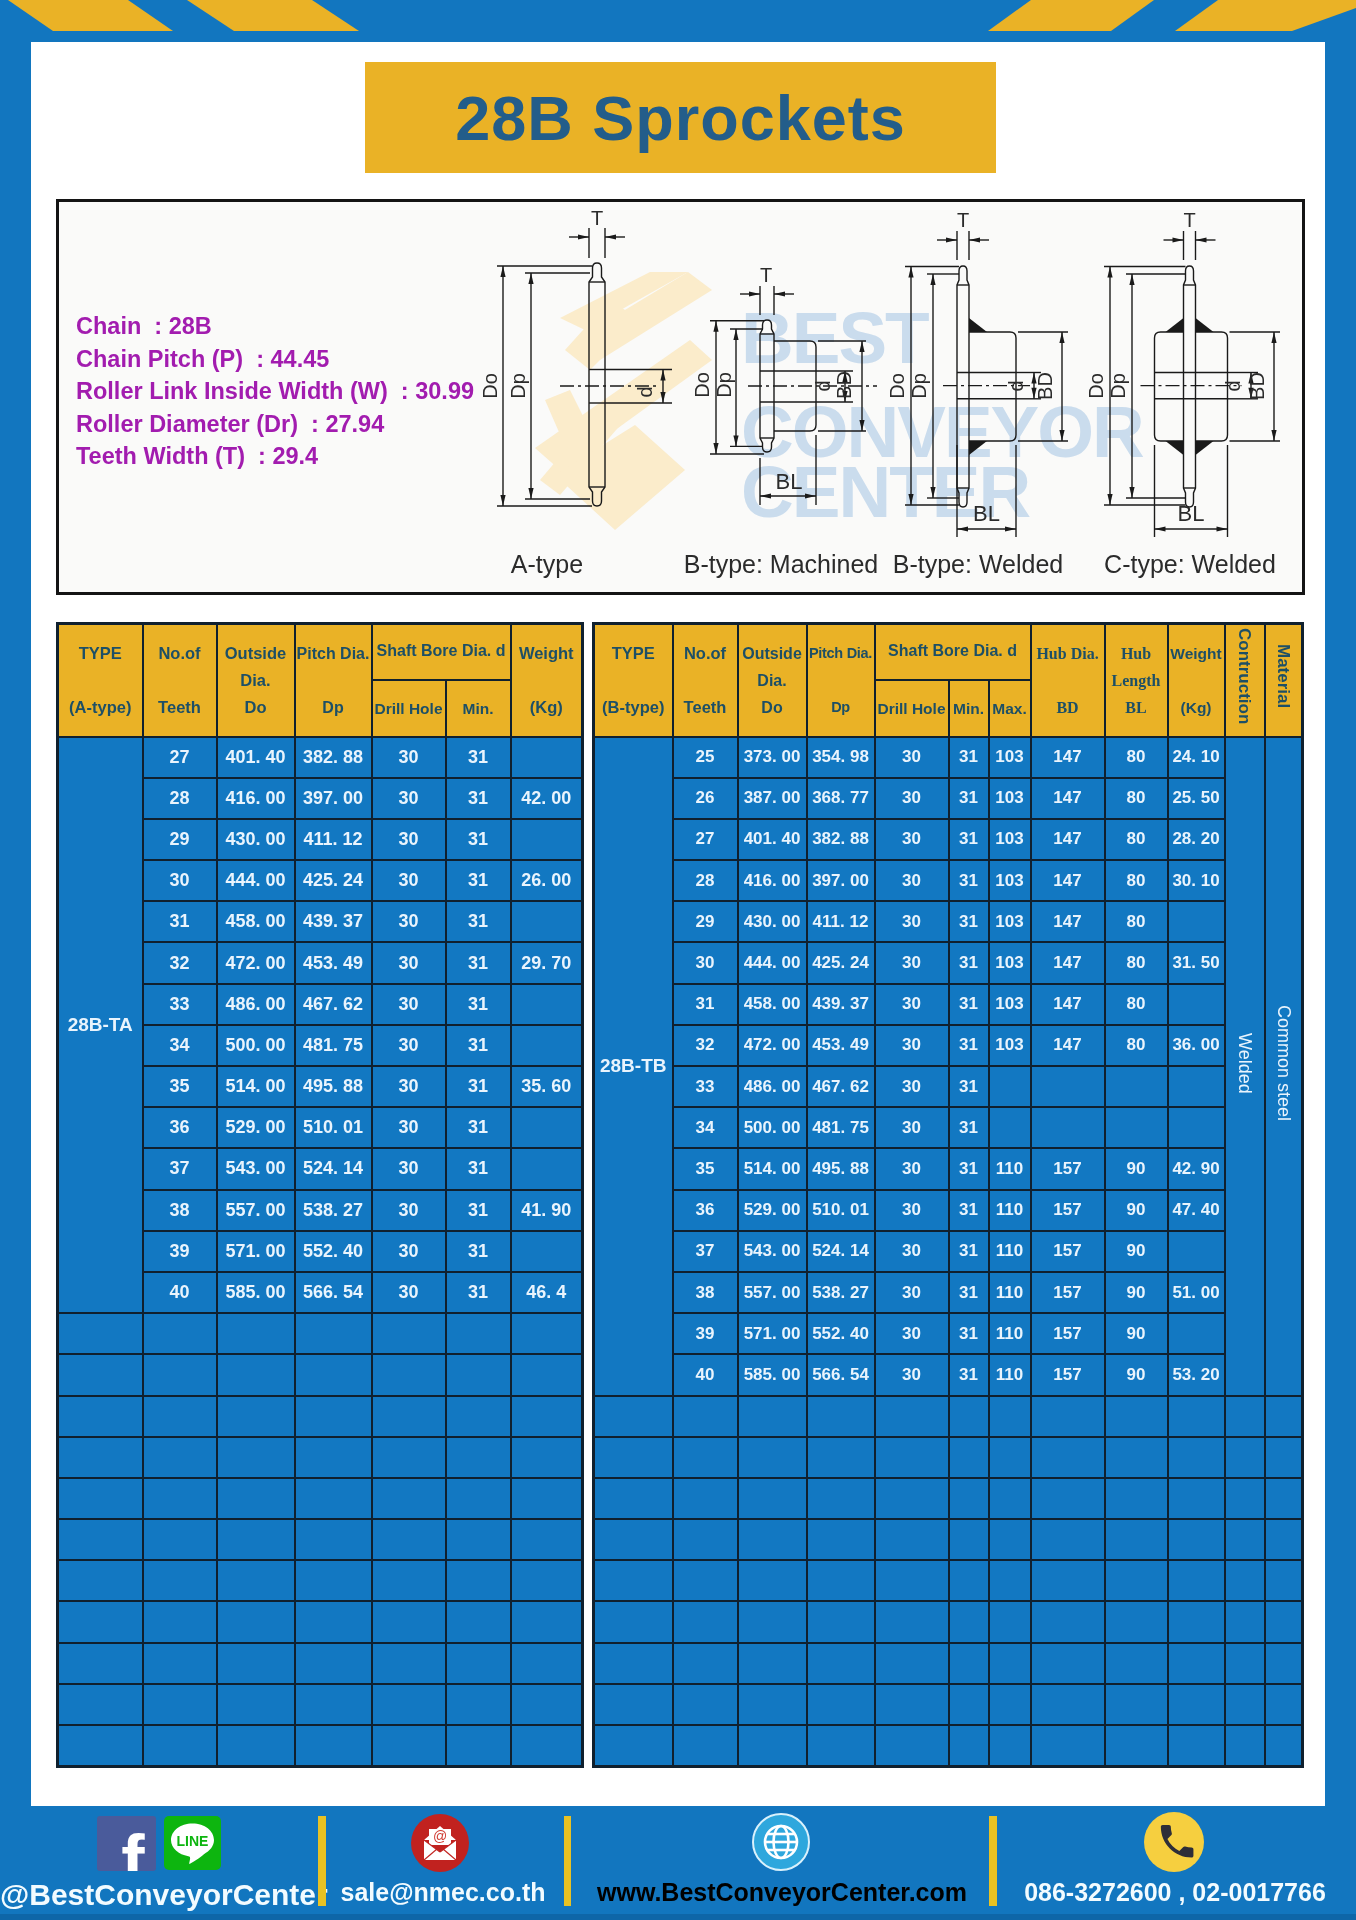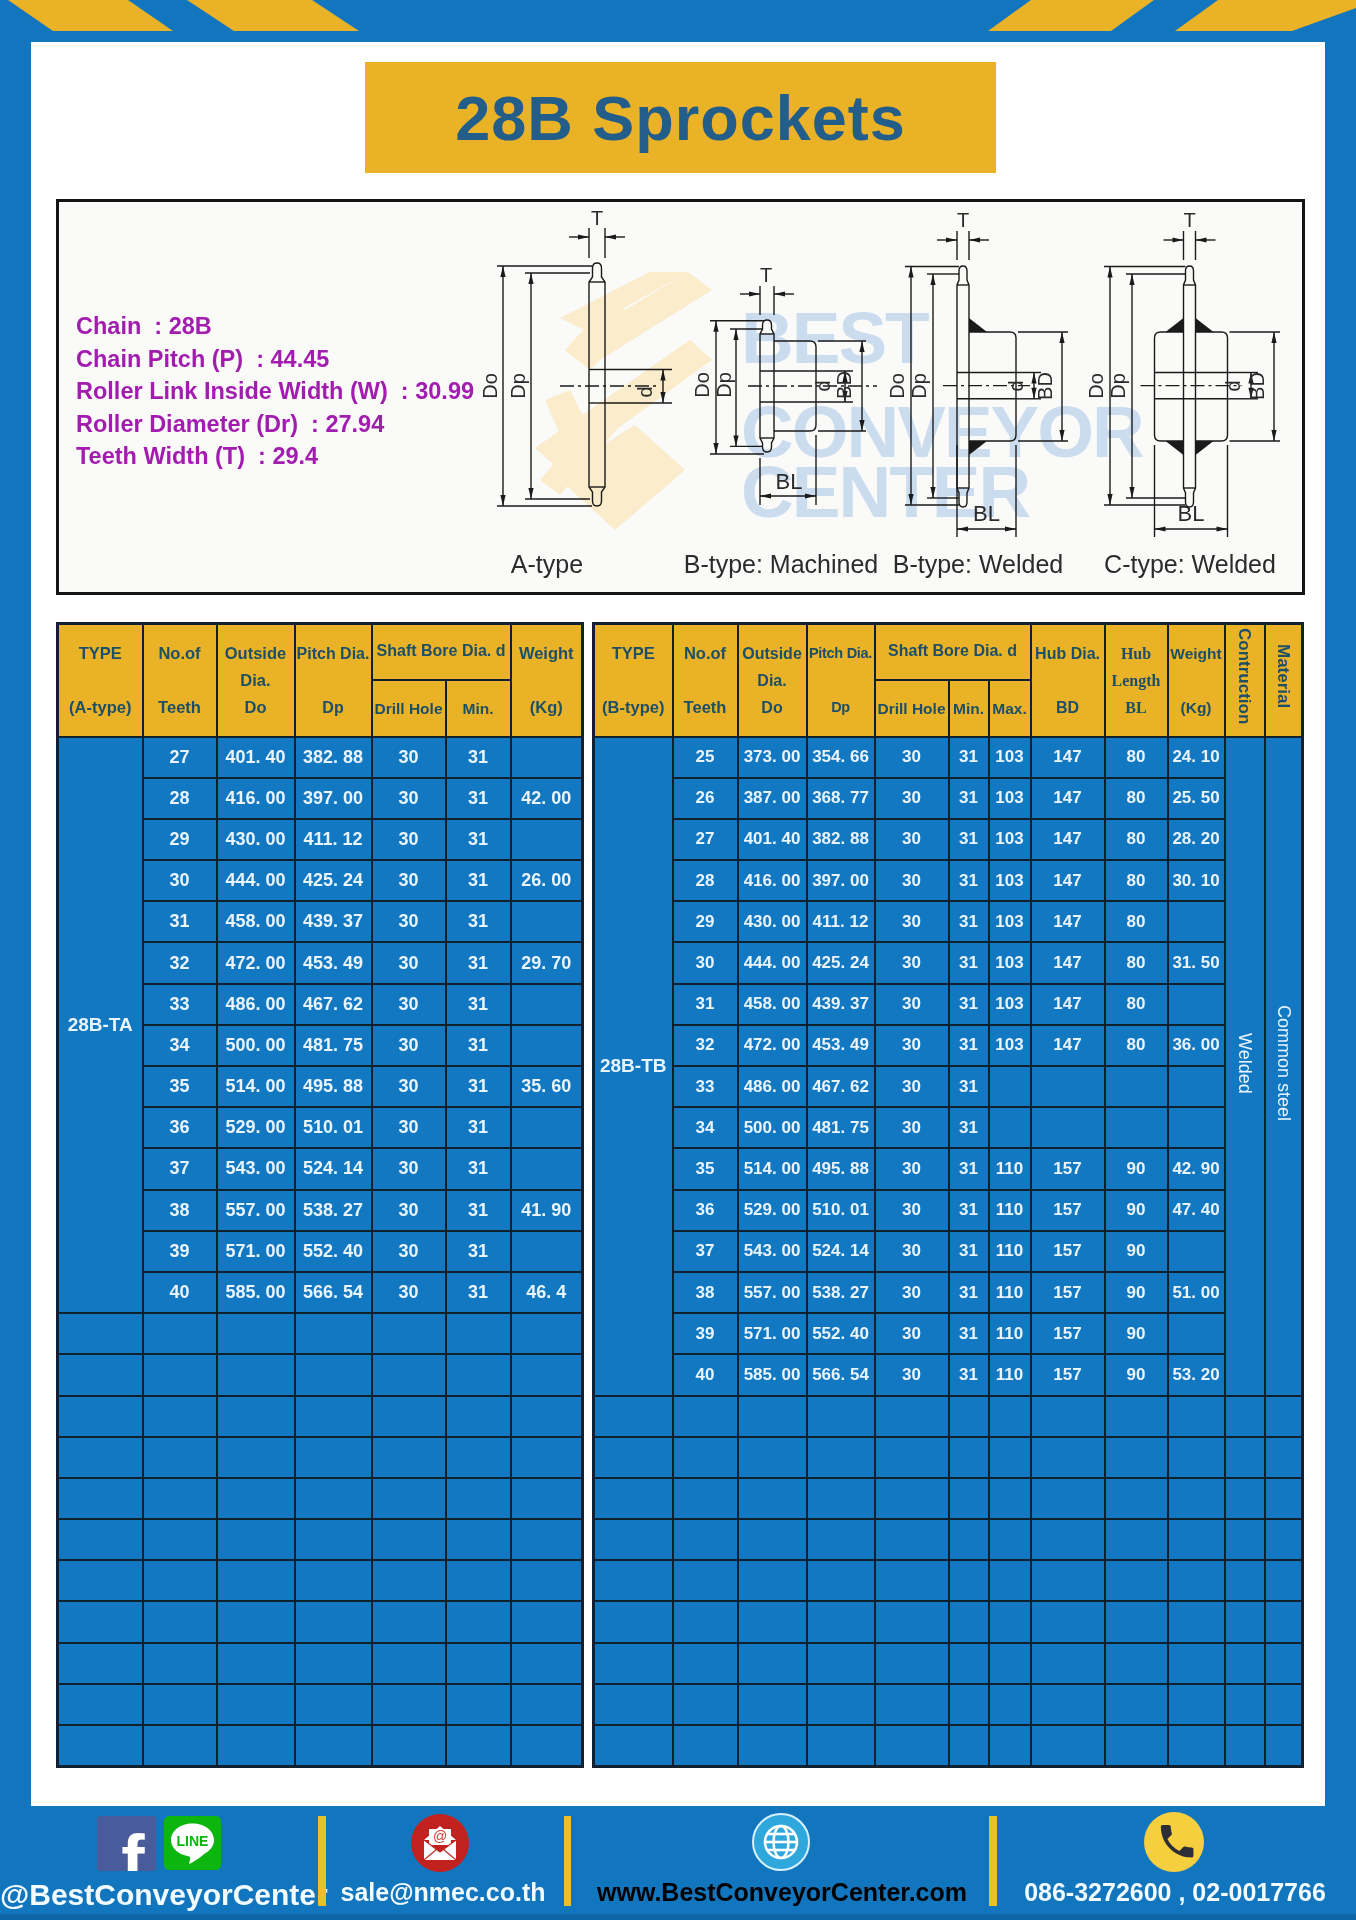--- a/index.html
+++ b/index.html
@@ -501,38 +501,38 @@
       <col style="width:40px">
       <col style="width:38px">
     </colgroup>
 <thead>
 <tr style="height:56px">
         <th rowspan="2" style="font-size:16.5px;">TYPE<br>&nbsp;<br>(B-type)</th>
         <th rowspan="2" style="font-size:16.5px;">No.of<br>&nbsp;<br>Teeth</th>
         <th rowspan="2" style="font-size:16px;">Outside<br>Dia.<br>Do</th>
         <th rowspan="2" style="font-size:14.5px;letter-spacing:-0.3px;">Pitch Dia.<br>&nbsp;<br>Dp</th>
         <th colspan="3" style="font-size:16px;vertical-align:top;padding-top:12px;">Shaft Bore Dia. d</th>
-        <th rowspan="2" style="font-size:16px;">Hub Dia.<br>&nbsp;<br>BD</th>
+        <th rowspan="2" style="font-size:16px;font-family:Liberation Serif, serif;">Hub Dia.<br>&nbsp;<br>BD</th>
         <th rowspan="2" style="font-size:16px;font-family:Liberation Serif, serif;">Hub<br>Length<br>BL</th>
         <th rowspan="2" style="font-size:15.5px;">Weight<br>&nbsp;<br>(Kg)</th>
         <th rowspan="2" style="font-size:17px"><span class="vtx">Contruction</span></th>
         <th rowspan="2" style="font-size:17px"><span class="vtx">Material</span></th>
       </tr>
 <tr style="height:57px">
         <th style="font-size:15.5px;">Drill Hole</th>
         <th style="font-size:15.5px;">Min.</th>
         <th style="font-size:15.5px;">Max.</th>
       </tr>
 </thead>
     <tbody style="font-size:17px">
 <tr style="height:41.2px">
         <td rowspan="16" style="font-size:19px">28B-TB</td>
         <td>25</td>
         <td>373. 00</td>
-        <td>354. 66</td>
+        <td>354. 98</td>
         <td>30</td>
         <td>31</td>
         <td>103</td>
         <td>147</td>
         <td>80</td>
         <td>24. 10</td>
         <td rowspan="16" style="font-size:18px;font-weight:normal"><span class="vtx">Welded</span></td>
         <td rowspan="16" style="font-size:18px;font-weight:normal"><span class="vtx">Common steel</span></td>
       </tr>
 <tr style="height:41.2px">

